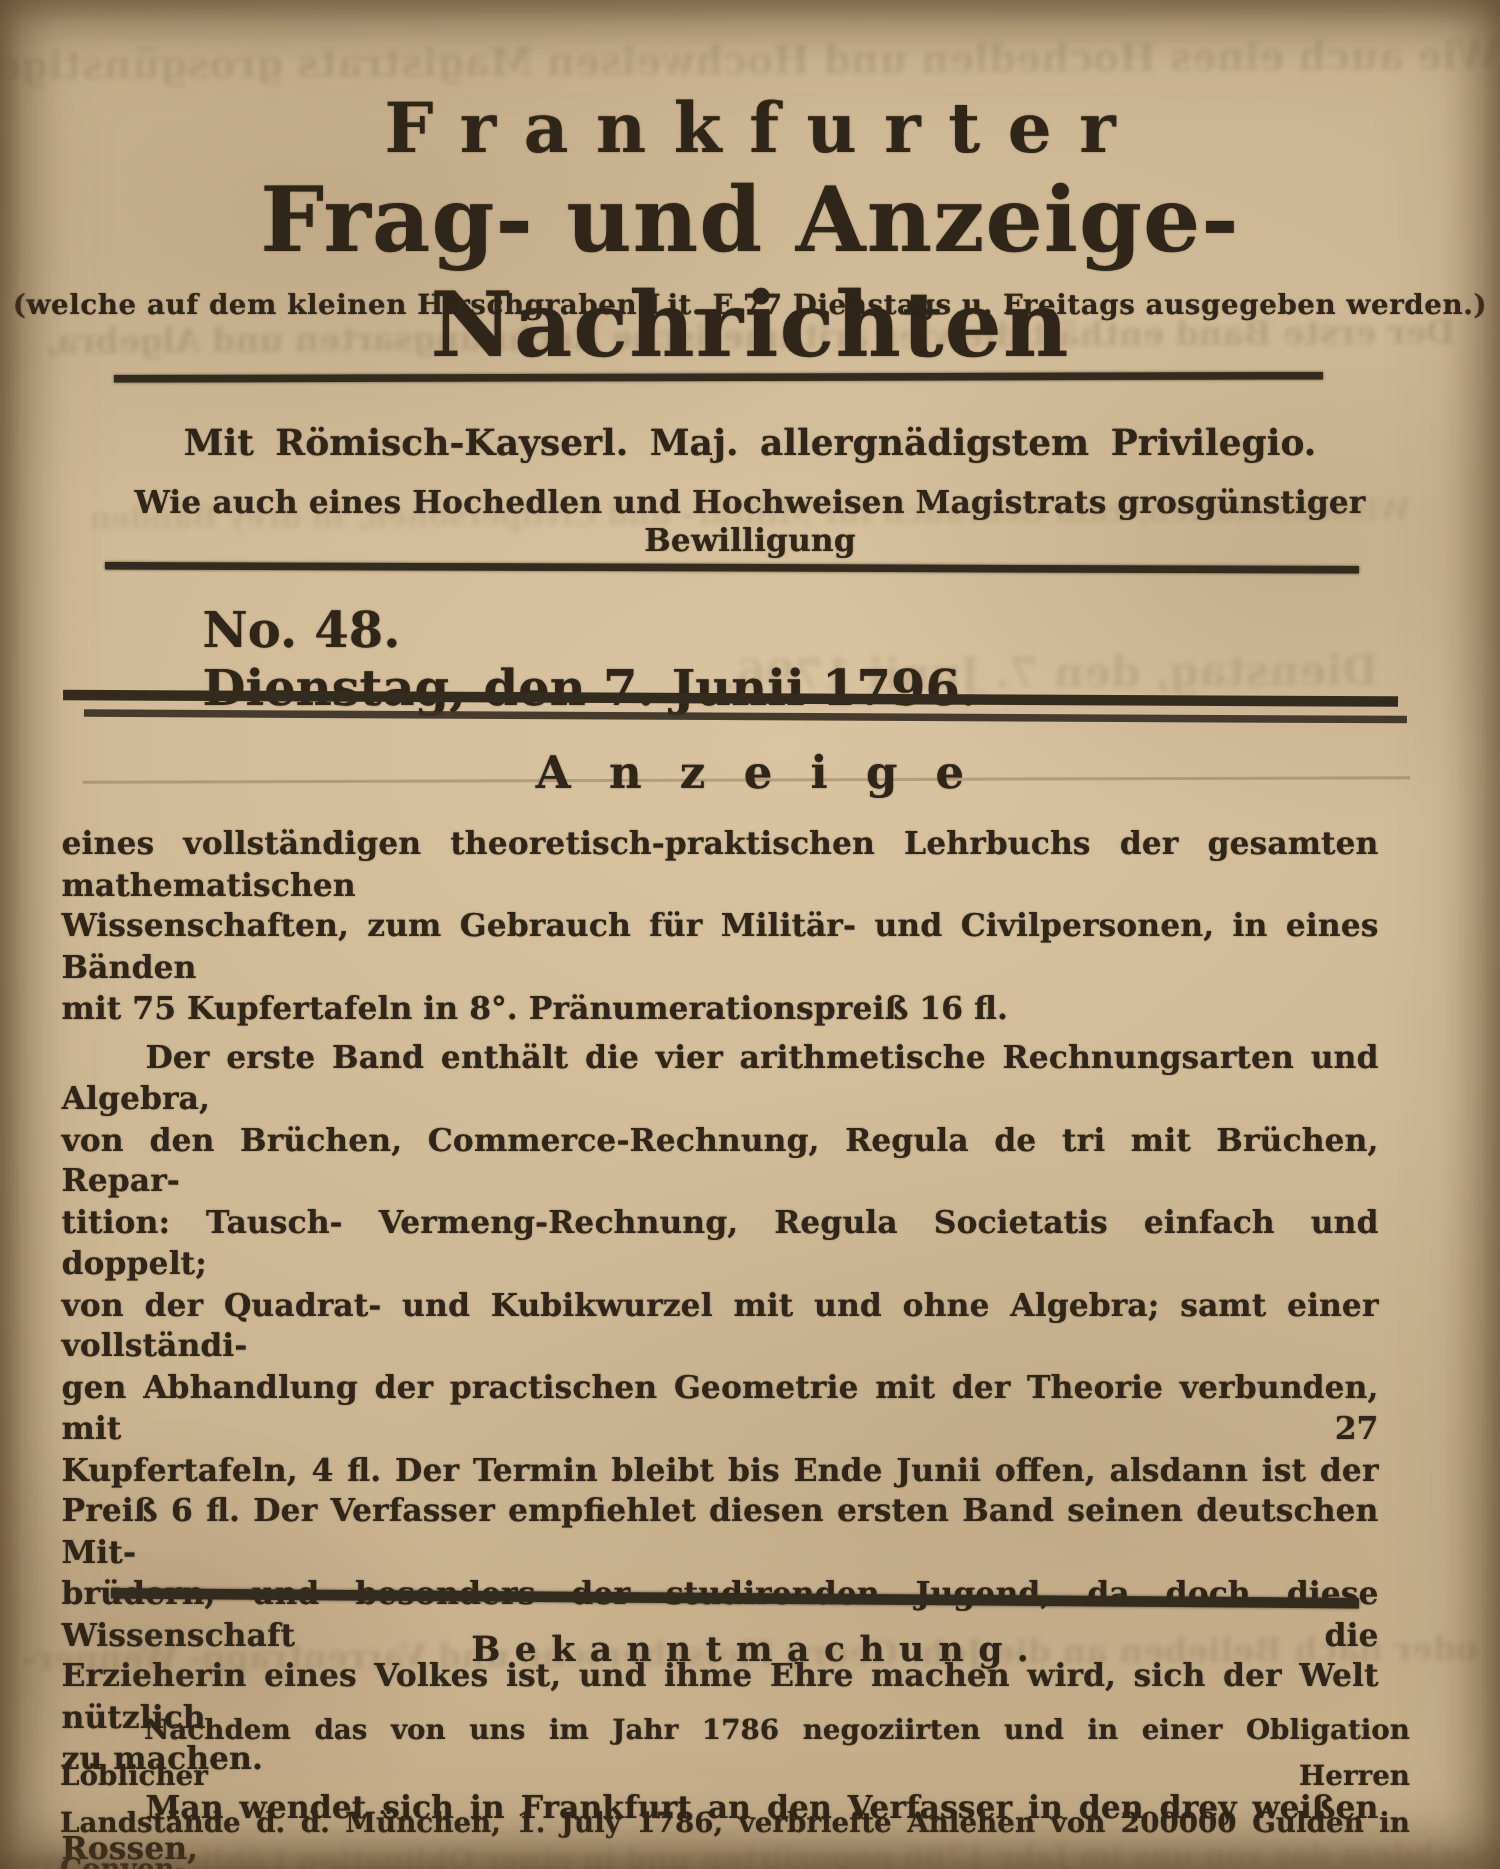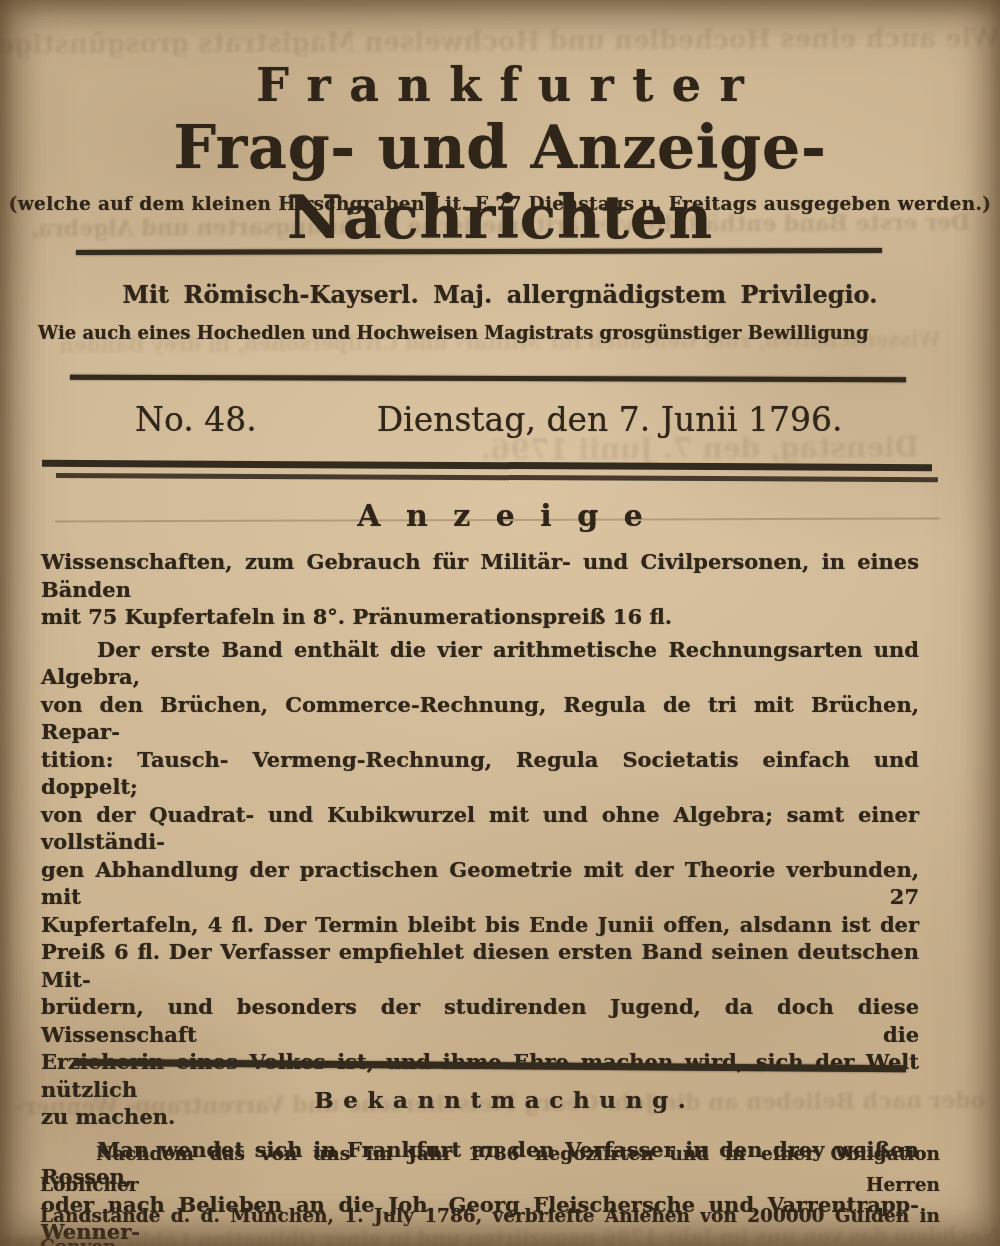--- a/index.html
+++ b/index.html
@@ -35,23 +35,23 @@
   }
   .ink{ text-shadow:0 0 1px rgba(47,37,24,0.65); }
   .abs{ position:absolute; }
   .center{ left:0;right:0;text-align:center; }
 
   
   .title1{ top:58px;font-size:46px;font-weight:700;letter-spacing:0.40em;text-indent:0.40em; }
   .title2{ top:112px;font-size:60px;font-weight:700;letter-spacing:0.012em; }
   .location{ top:193px;font-size:18.5px;font-weight:700;letter-spacing:0.02em; }
   .priv1{ top:280px;font-size:24px;font-weight:700;word-spacing:0.25em; }
-  .priv2{ top:322px;left:38px;right:38px;font-size:18px;font-weight:700; }
+  .priv2{ top:322px;left:38px;right:38px;text-align:center;font-size:21px;font-weight:700; }
   .issue{ top:400px;left:135px;right:120px;display:flex;align-items:baseline;
-          font-size:33px;font-weight:400; }
+          font-size:33px;font-weight:700;flex-direction:column; }
   .issue .num{ margin-right:120px; }
 
   
   .rule{ background:#342b1f;box-shadow:0 0 2px rgba(52,43,31,0.8); }
   .rule1{ top:249px;left:76px;width:806px;height:5px;transform:rotate(-0.15deg); }
   .rule2{ top:376px;left:70px;width:836px;height:5px;transform:rotate(0.18deg); }
   .drule{ top:462px;left:28px;width:912px;height:20px;transform:rotate(0.28deg); }
   .drule .a{ position:absolute;top:0;left:14px;right:8px;height:7px;background:#342b1f; }
   .drule .b{ position:absolute;top:13px;left:28px;right:2px;height:5px;background:#3a3023;opacity:0.92; }
   .rule3{ top:1062px;left:74px;width:832px;height:7px;transform:rotate(0.45deg); }
@@ -108,20 +108,21 @@
       <div class="a"></div>
       <div class="b"></div>
     </div>
   </header>
 
   <section>
     <div class="abs crease"></div>
     <div class="abs center h-anzeige ink">Anzeige</div>
 
     <div class="abs body-a ink">
+      <div class="bl">eines vollständigen theoretisch-praktischen Lehrbuchs der gesamten mathematischen</div>
       <div class="bl">Wissenschaften, zum Gebrauch für Militär- und Civilpersonen, in eines Bänden</div>
       <div class="bl last">mit 75 Kupfertafeln in 8°. Pränumerationspreiß 16 fl.</div>
       <div class="gap"></div>
       <div class="bl ind">Der erste Band enthält die vier arithmetische Rechnungsarten und Algebra,</div>
       <div class="bl">von den Brüchen, Commerce-Rechnung, Regula de tri mit Brüchen, Repar-</div>
       <div class="bl">tition: Tausch- Vermeng-Rechnung, Regula Societatis einfach und doppelt;</div>
       <div class="bl">von der Quadrat- und Kubikwurzel mit und ohne Algebra; samt einer vollständi-</div>
       <div class="bl">gen Abhandlung der practischen Geometrie mit der Theorie verbunden, mit 27</div>
       <div class="bl">Kupfertafeln, 4 fl.  Der Termin bleibt bis Ende Junii offen, alsdann ist der</div>
       <div class="bl">Preiß 6 fl.  Der Verfasser empfiehlet diesen ersten Band seinen deutschen Mit-</div>

